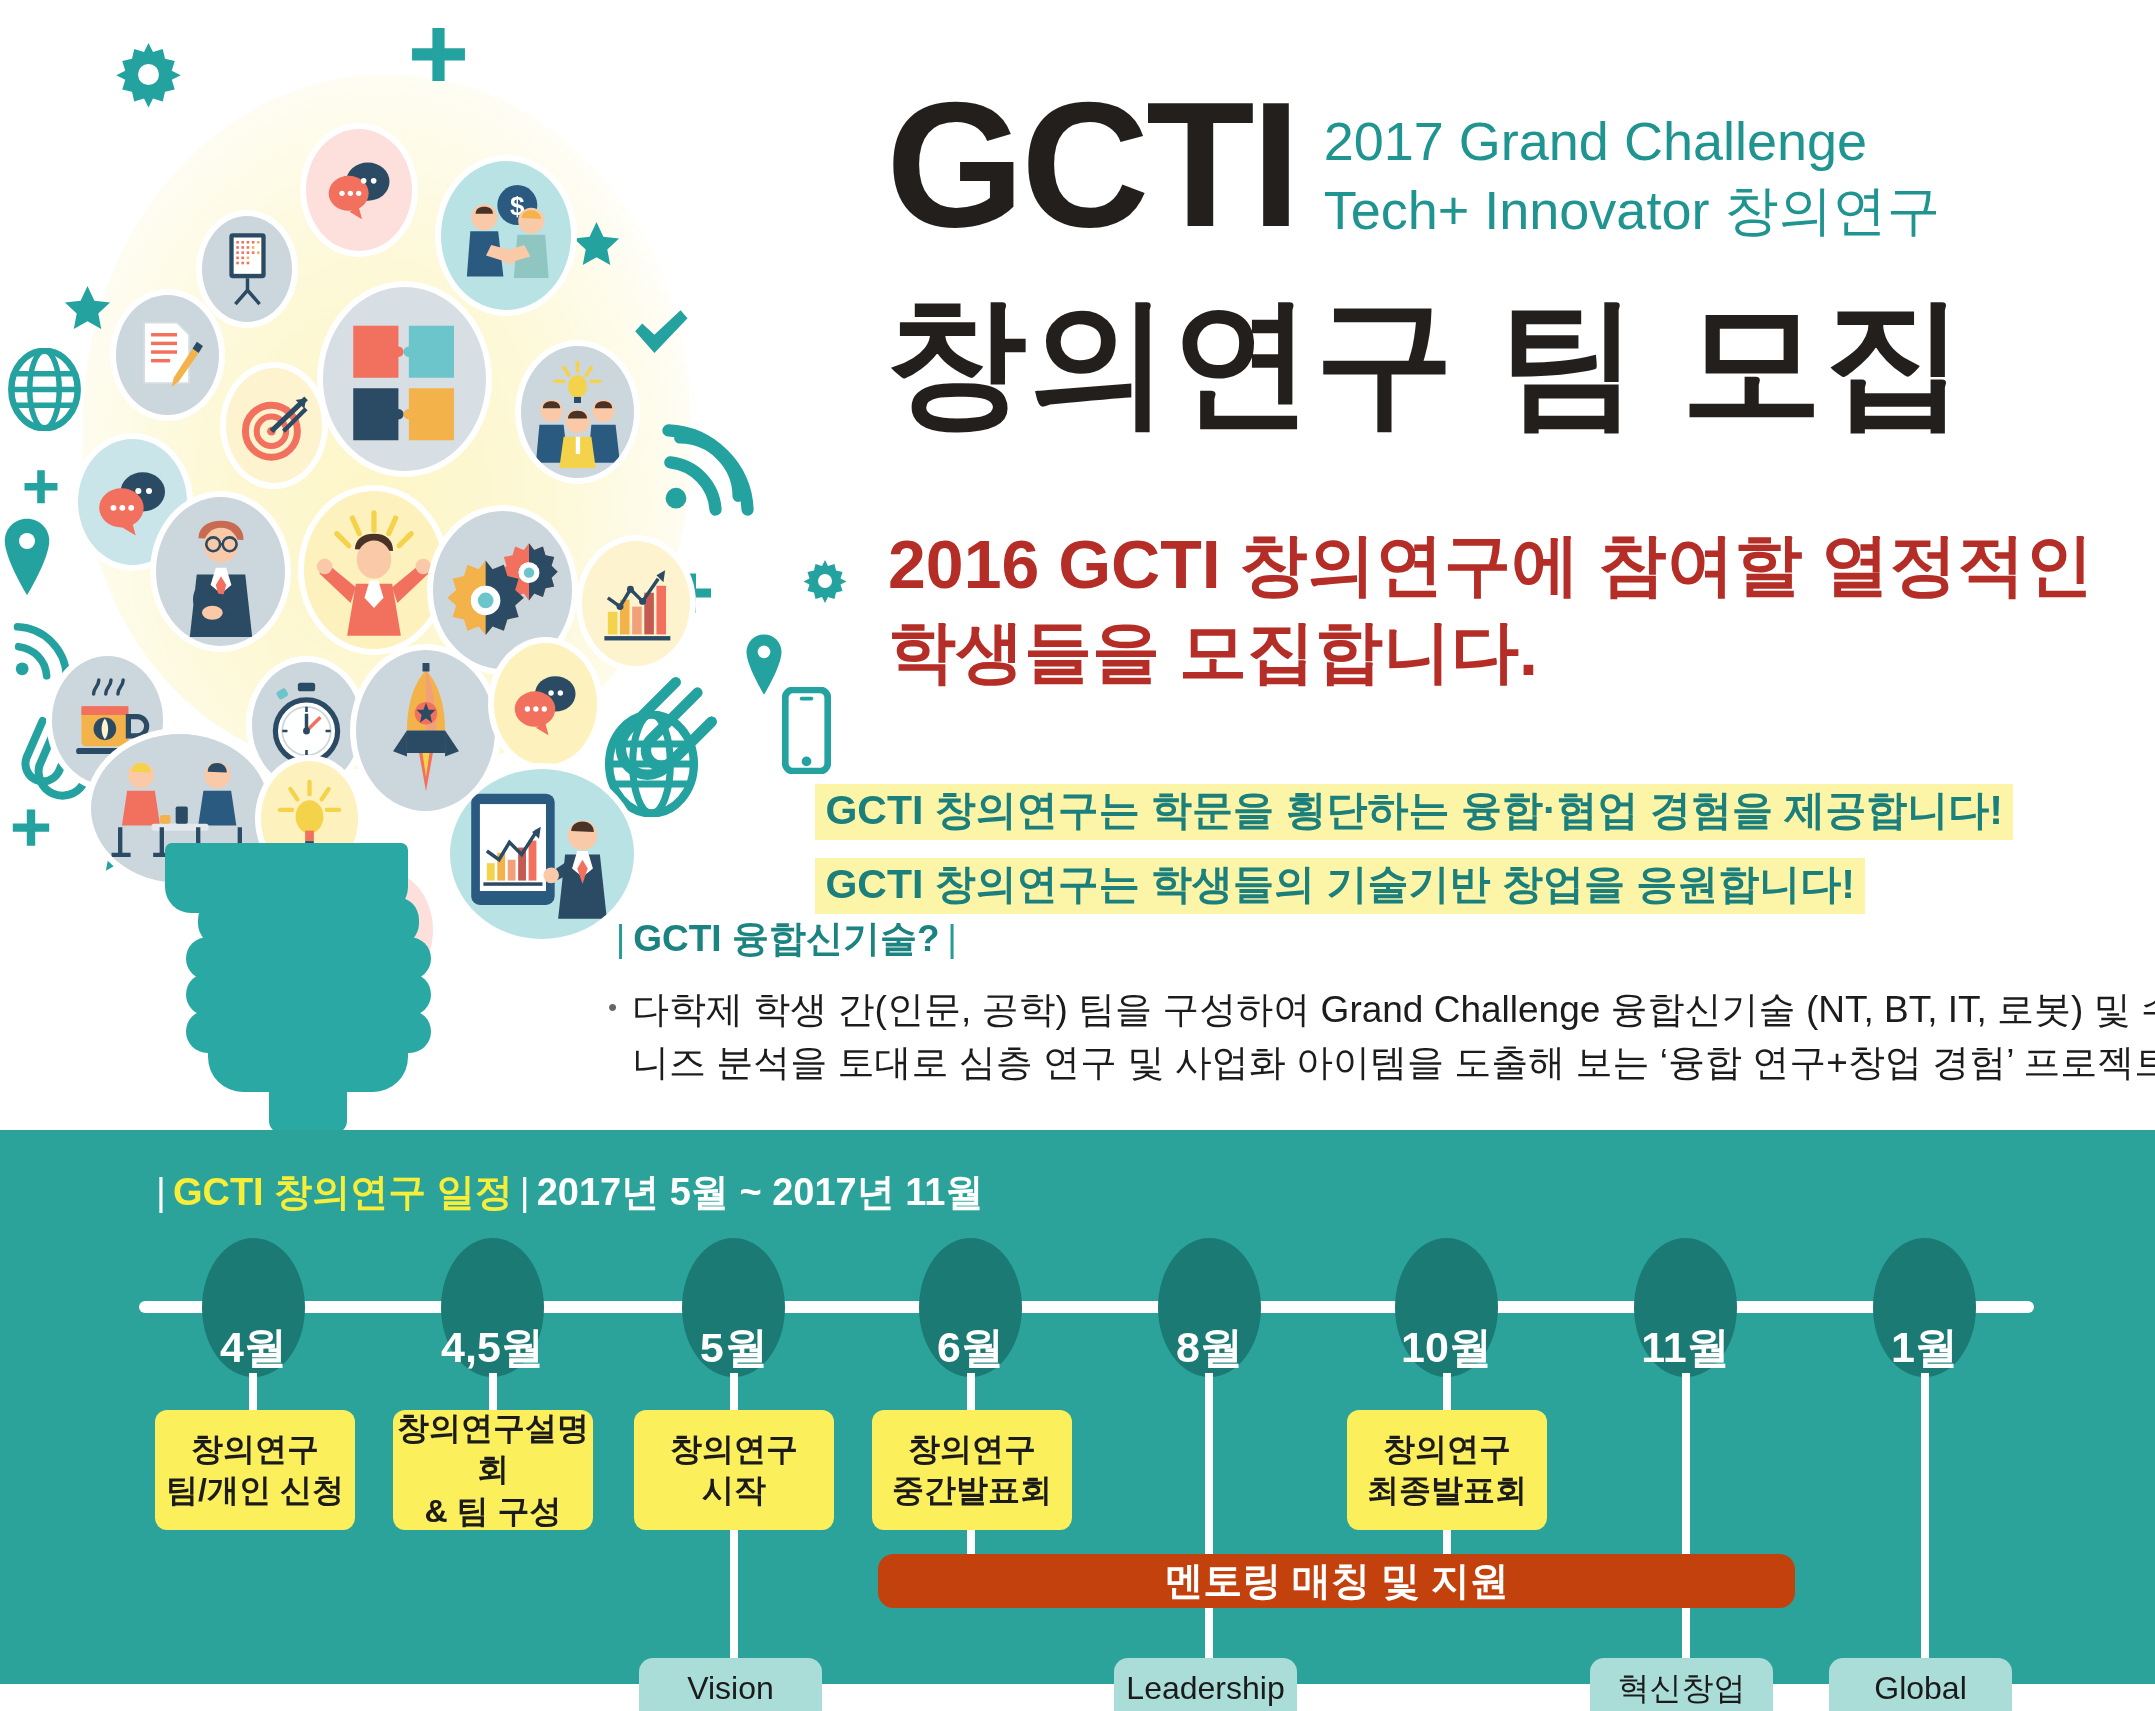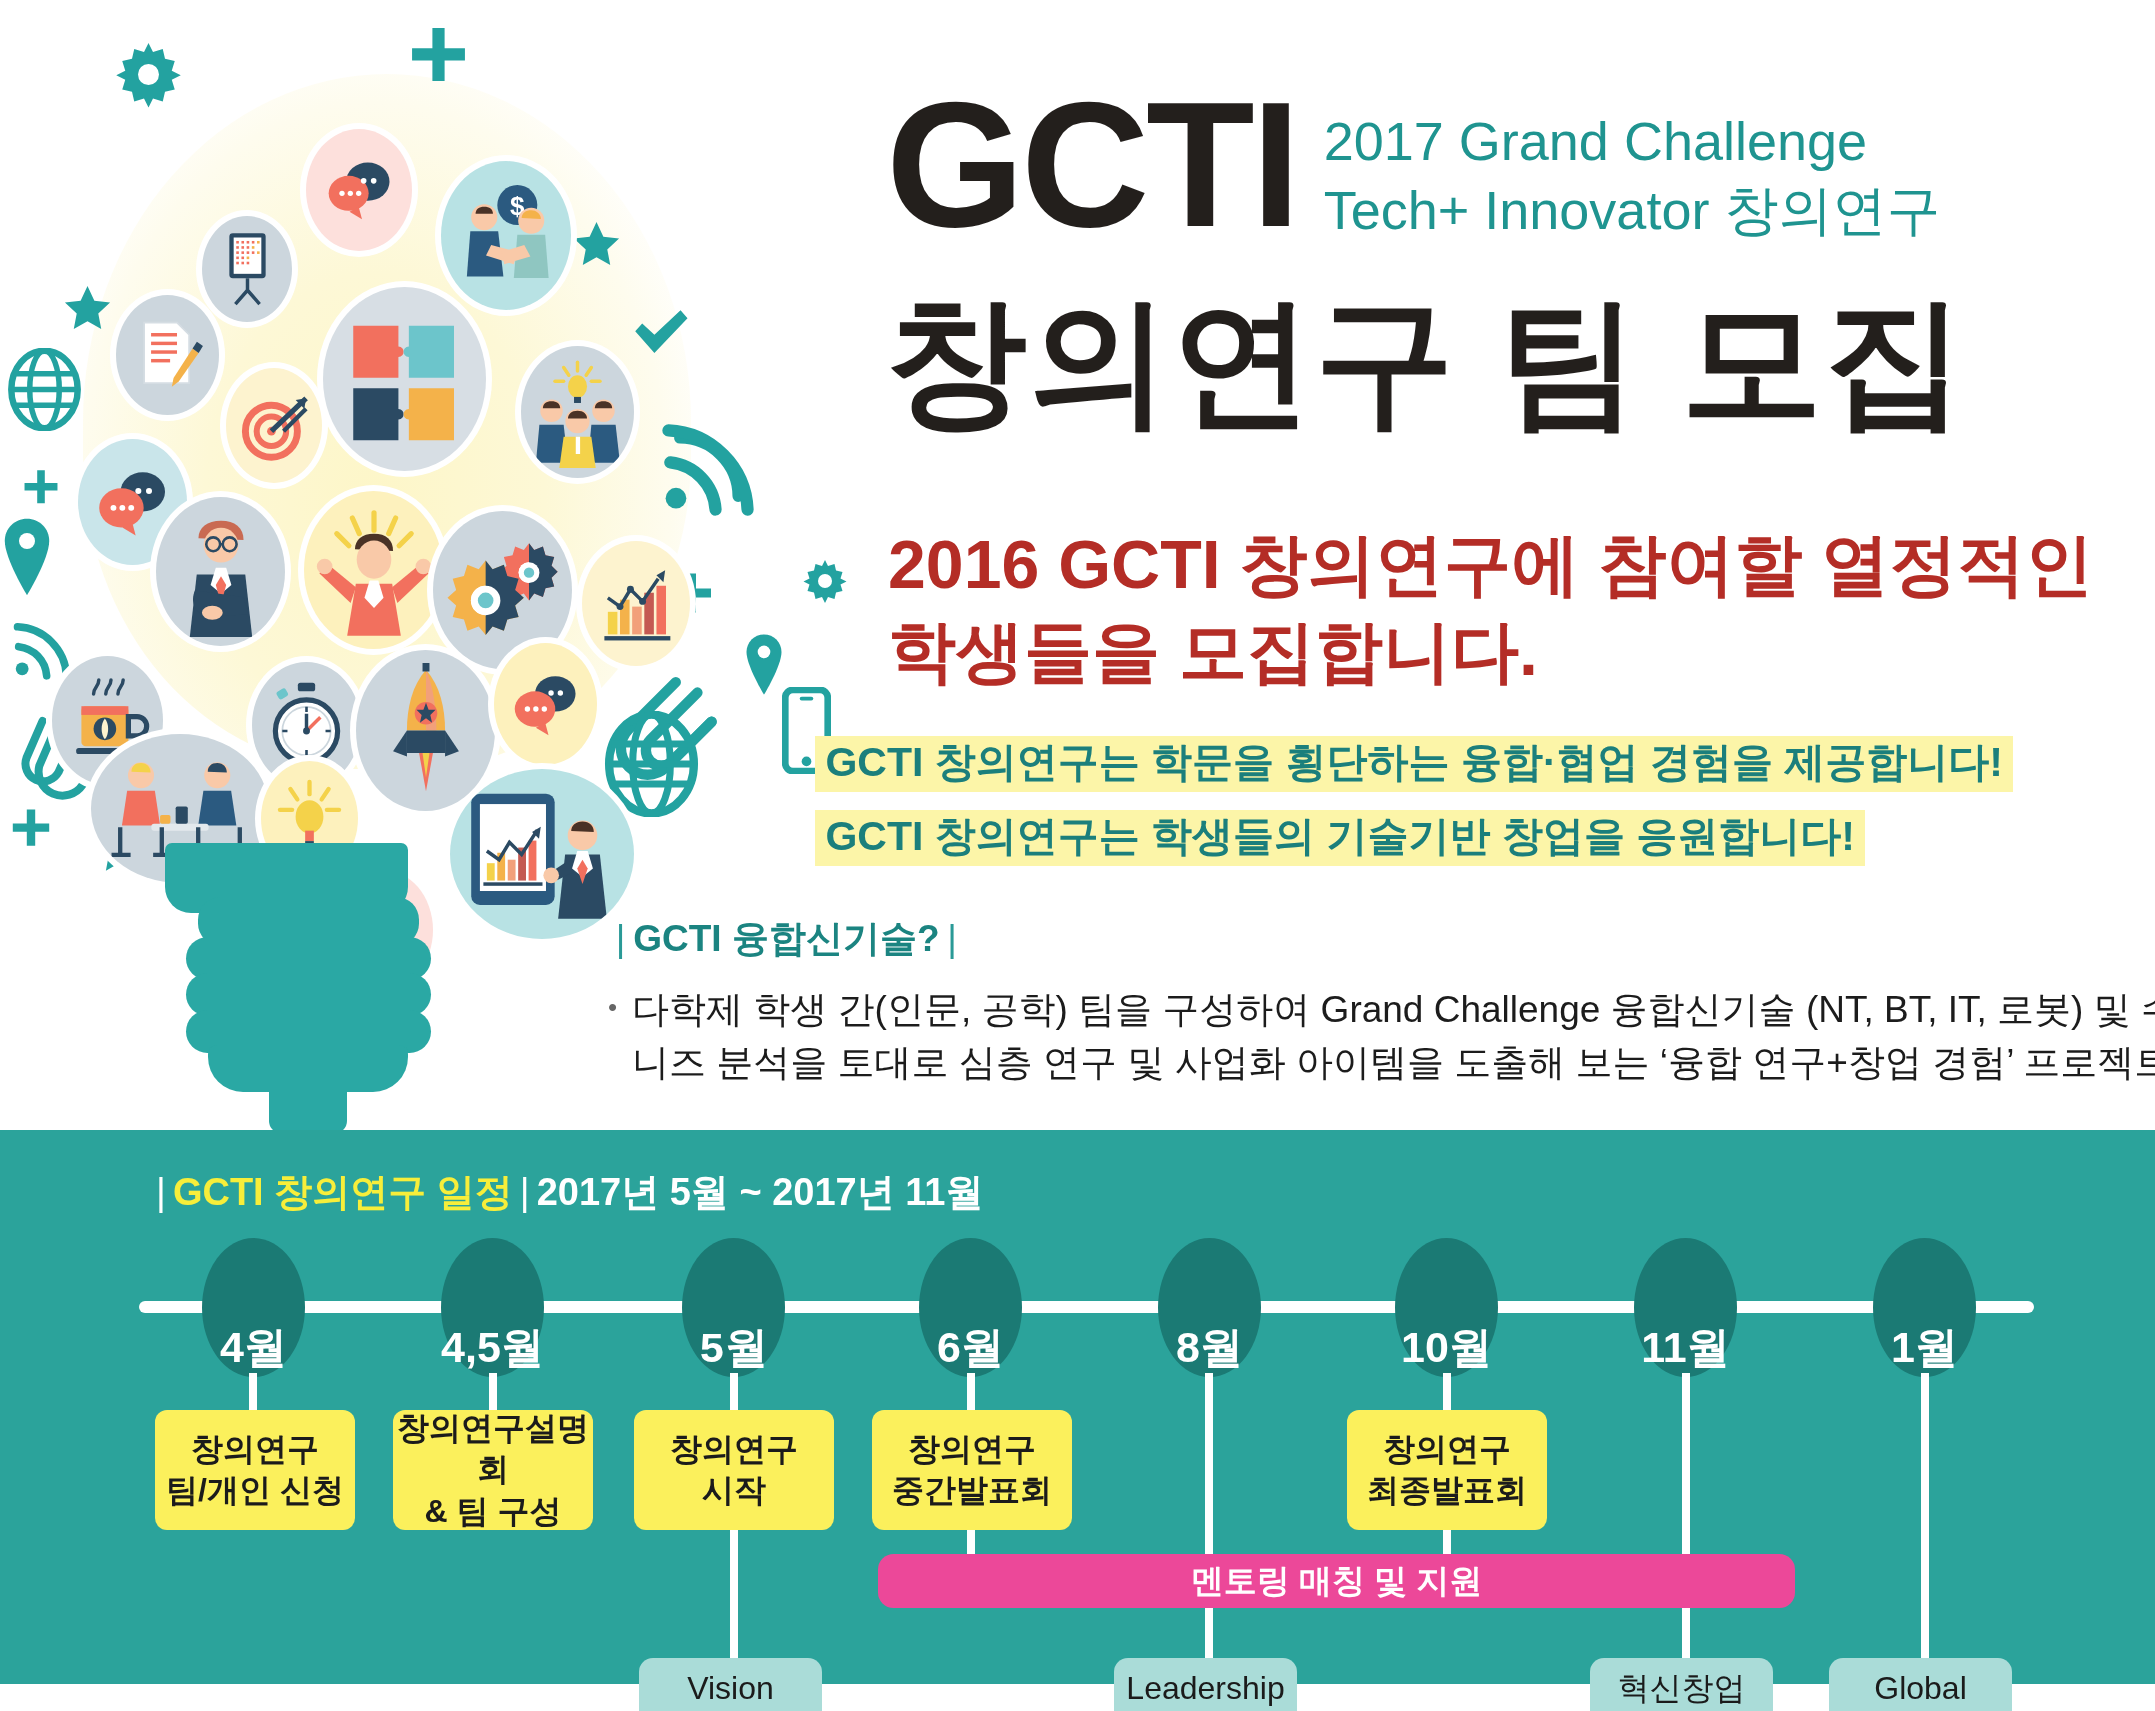--- a/index.html
+++ b/index.html
@@ -59,20 +59,21 @@
   #subtitle-kr {
     position:absolute; left:888px; top:521px; width:1217px;
     font-size:68px; font-weight:bold; color:#b42d26; line-height:1.28;
   }
   #subtitle-kr div { white-space:nowrap; }
 
   .hl-line {
     position:absolute; font-size:41px; font-weight:bold; color:#1b7f7c;
     background:#fcf5a8; padding:5.2px 10.4px 7.8px 10.4px; white-space:nowrap;
     line-height:1.05;
+    margin-top:48px;
   }
   #hl1 { left:815px; top:736px; }
   #hl2 { left:815px; top:810px; }
 
   #about-head {
     position:absolute; left:608px; top:914px;
     font-size:37px; font-weight:bold; color:#1b8481; white-space:nowrap;
   }
   .bar { color:#2a9a97; font-weight:normal; padding:0 7.8px; }
 
@@ -112,23 +113,23 @@
   }
   .connector { position:absolute; width:7.8px; background:#ffffff; }
 
   .ybox {
     position:absolute; background:#fbf05c; border-radius:12px;
     display:flex; flex-direction:column; align-items:center; justify-content:center;
     color:#1b1b1b; font-size:32px; font-weight:bold; line-height:1.3;
     text-align:center; padding:5.2px 3.5px;
   }
   #mentor-bar {
-    position:absolute; background:#ec4899; border-radius:15.6px;
+    position:absolute; background:#c2410c; border-radius:15.6px;
     display:flex; align-items:center; justify-content:center;
-    color:#ffffff; font-size:33px; font-weight:bold;
+    color:#ffffff; font-size:39px; font-weight:bold;
     left:878px; top:960px; width:917px; height:54px;
   }
   .cbox {
     position:absolute; background:#aadcd8; border-radius:14px;
     display:flex; flex-direction:column; align-items:center; justify-content:center;
     color:#1b1b1b; font-size:32px; line-height:1.3; text-align:center;
   }
 </style>
 </head>
 <body>

